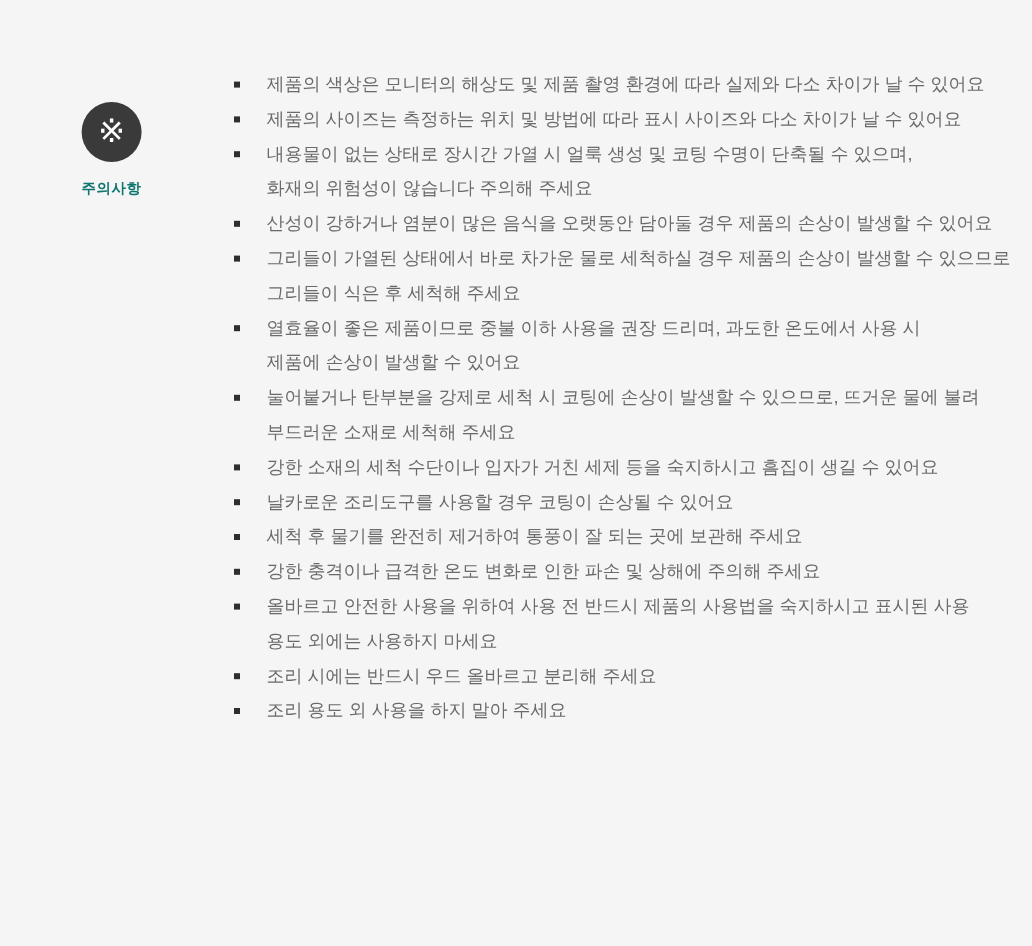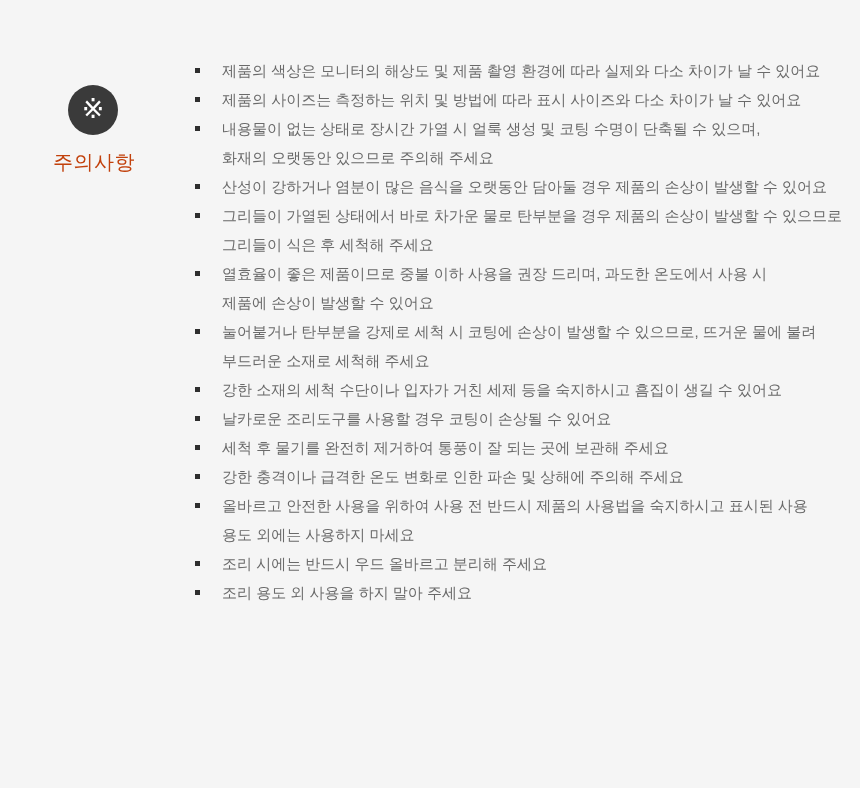--- a/index.html
+++ b/index.html
@@ -38,23 +38,23 @@
     justify-content: center;
     margin: 0 auto;
   }
   .icon-circle span {
     font-size: 27px;
     line-height: 1;
     transform: translateY(-1px);
   }
   .section-title {
     margin: 14px 0 0 0;
-    font-size: 20px;
-    font-weight: normal;
-    color: #c2410c;
+    font-size: 12px;
+    font-weight: bold;
+    color: #0f766e;
     letter-spacing: 0.5px;
     white-space: nowrap;
   }
   
   .precautions-list {
     position: absolute;
     left: 194px;
     top: 56px;
     width: 660px;
     margin: 0;
@@ -87,23 +87,23 @@
     <div class="icon-circle">
       <span>※</span>
     </div>
     <h2 class="section-title">주의사항</h2>
   </div>
 
   <ul class="precautions-list">
       <li><span class="bullet"></span><span class="item-text">제품의 색상은 모니터의 해상도 및 제품 촬영 환경에 따라 실제와 다소 차이가 날 수 있어요</span></li>
       <li><span class="bullet"></span><span class="item-text">제품의 사이즈는 측정하는 위치 및 방법에 따라 표시 사이즈와 다소 차이가 날 수 있어요</span></li>
       <li><span class="bullet"></span><span class="item-text">내용물이 없는 상태로 장시간 가열 시 얼룩 생성 및 코팅 수명이 단축될 수 있으며,
-화재의 오랫동안 있으므로 주의해 주세요</span></li>
+화재의 위험성이 않습니다 주의해 주세요</span></li>
       <li><span class="bullet"></span><span class="item-text">산성이 강하거나 염분이 많은 음식을 오랫동안 담아둘 경우 제품의 손상이 발생할 수 있어요</span></li>
-      <li><span class="bullet"></span><span class="item-text">그리들이 가열된 상태에서 바로 차가운 물로 탄부분을 경우 제품의 손상이 발생할 수 있으므로
+      <li><span class="bullet"></span><span class="item-text">그리들이 가열된 상태에서 바로 차가운 물로 세척하실 경우 제품의 손상이 발생할 수 있으므로
 그리들이 식은 후 세척해 주세요</span></li>
       <li><span class="bullet"></span><span class="item-text">열효율이 좋은 제품이므로 중불 이하 사용을 권장 드리며, 과도한 온도에서 사용 시
 제품에 손상이 발생할 수 있어요</span></li>
       <li><span class="bullet"></span><span class="item-text">눌어붙거나 탄부분을 강제로 세척 시 코팅에 손상이 발생할 수 있으므로, 뜨거운 물에 불려
 부드러운 소재로 세척해 주세요</span></li>
       <li><span class="bullet"></span><span class="item-text">강한 소재의 세척 수단이나 입자가 거친 세제 등을 숙지하시고 흠집이 생길 수 있어요</span></li>
       <li><span class="bullet"></span><span class="item-text">날카로운 조리도구를 사용할 경우 코팅이 손상될 수 있어요</span></li>
       <li><span class="bullet"></span><span class="item-text">세척 후 물기를 완전히 제거하여 통풍이 잘 되는 곳에 보관해 주세요</span></li>
       <li><span class="bullet"></span><span class="item-text">강한 충격이나 급격한 온도 변화로 인한 파손 및 상해에 주의해 주세요</span></li>
       <li><span class="bullet"></span><span class="item-text">올바르고 안전한 사용을 위하여 사용 전 반드시 제품의 사용법을 숙지하시고 표시된 사용

